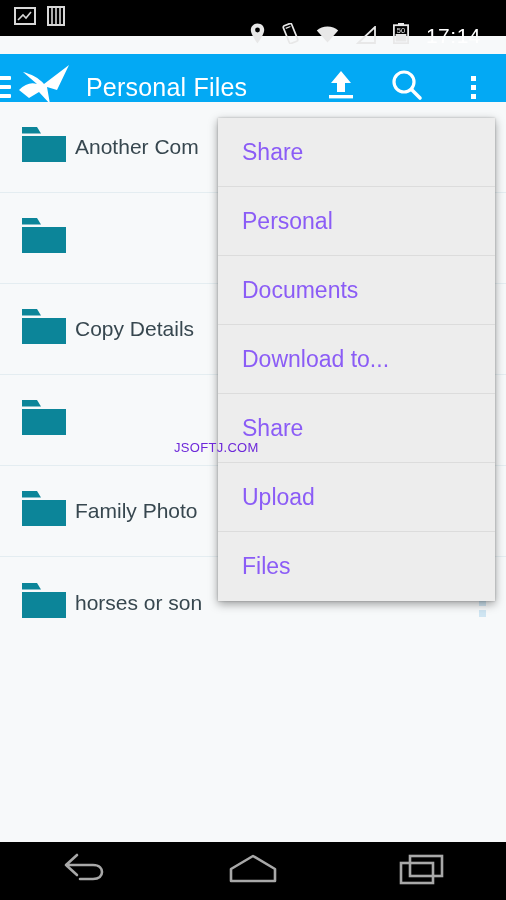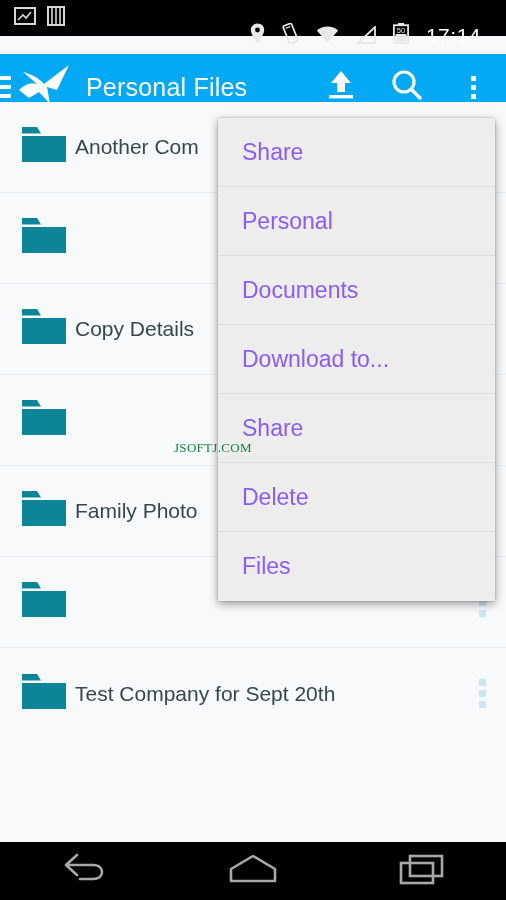--- a/index.html
+++ b/index.html
@@ -63,22 +63,22 @@
   .mitem {
     height:69px; display:flex; align-items:center;
     padding-left:24px; font-size:23px; color:#8b5cf6;
     border-bottom:1px solid #DCDCDC;
   }
   .mitem:last-child { border-bottom:none; }
 
   
   .watermark {
     position:absolute; left:174px; top:440px; z-index:40;
-    font-family:Liberation Serif, serif; font-size:13px;
-    color:#15803d; letter-spacing:.3px; white-space:nowrap;
+    font-family:Liberation Sans, sans-serif; font-size:13px;
+    color:#6d28d9; letter-spacing:.3px; white-space:nowrap;
   }
 
   
   .navbar {
     position:absolute; bottom:0; left:0; width:506px; height:58px;
     background:#000; display:flex; align-items:center; justify-content:space-around;
   }
   .navbtn { width:110px; height:58px; display:flex; align-items:center; justify-content:center; }
 </style>
 </head>
@@ -236,47 +236,36 @@
           <b></b>
           <b></b>
           <b></b>
         </span>
       </div>
       <div class="row">
         <span class="folder"><svg width="48" height="40" viewBox="0 0 48 40">
             <path d="M2 2 L17 2 L21 8.5 L2 8.5 Z" fill="#0C8599"></path>
             <rect x="2" y="11" width="44" height="26" fill="#0C8599"></rect>
           </svg></span>
-        <span class="rowdots">
-          <b></b>
-          <b></b>
-          <b></b>
-        </span>
-      </div>
-      <div class="row">
-        <span class="folder"><svg width="48" height="40" viewBox="0 0 48 40">
-            <path d="M2 2 L17 2 L21 8.5 L2 8.5 Z" fill="#0C8599"></path>
-            <rect x="2" y="11" width="44" height="26" fill="#0C8599"></rect>
-          </svg></span>
-        <span class="rowname">Test Company for Sept 20th</span>
+        <span class="rowname">horses or son</span>
         <span class="rowdots">
           <b></b>
           <b></b>
           <b></b>
         </span>
       </div>
     </div>
 
   <div class="menu" id="context-menu">
       <div class="mitem">Share</div>
       <div class="mitem">Personal</div>
       <div class="mitem">Documents</div>
       <div class="mitem">Download to...</div>
       <div class="mitem">Share</div>
-      <div class="mitem">Delete</div>
+      <div class="mitem">Upload</div>
       <div class="mitem">Files</div>
     </div>
 
   <div class="watermark">JSOFTJ.COM</div>
 
   <div class="navbar">
     <div class="navbtn">
       <span>
         <svg width="48" height="34" viewBox="0 0 48 34">
           <path d="M6 13 L17 3 M6 13 L17 23 M6 13 L33 13 C40 13 42 17 42 20 C42 24 39 27 33 27 L20 27" fill="none" stroke="#a8a8a8" stroke-width="2.6" stroke-linecap="round" stroke-linejoin="round"></path>

